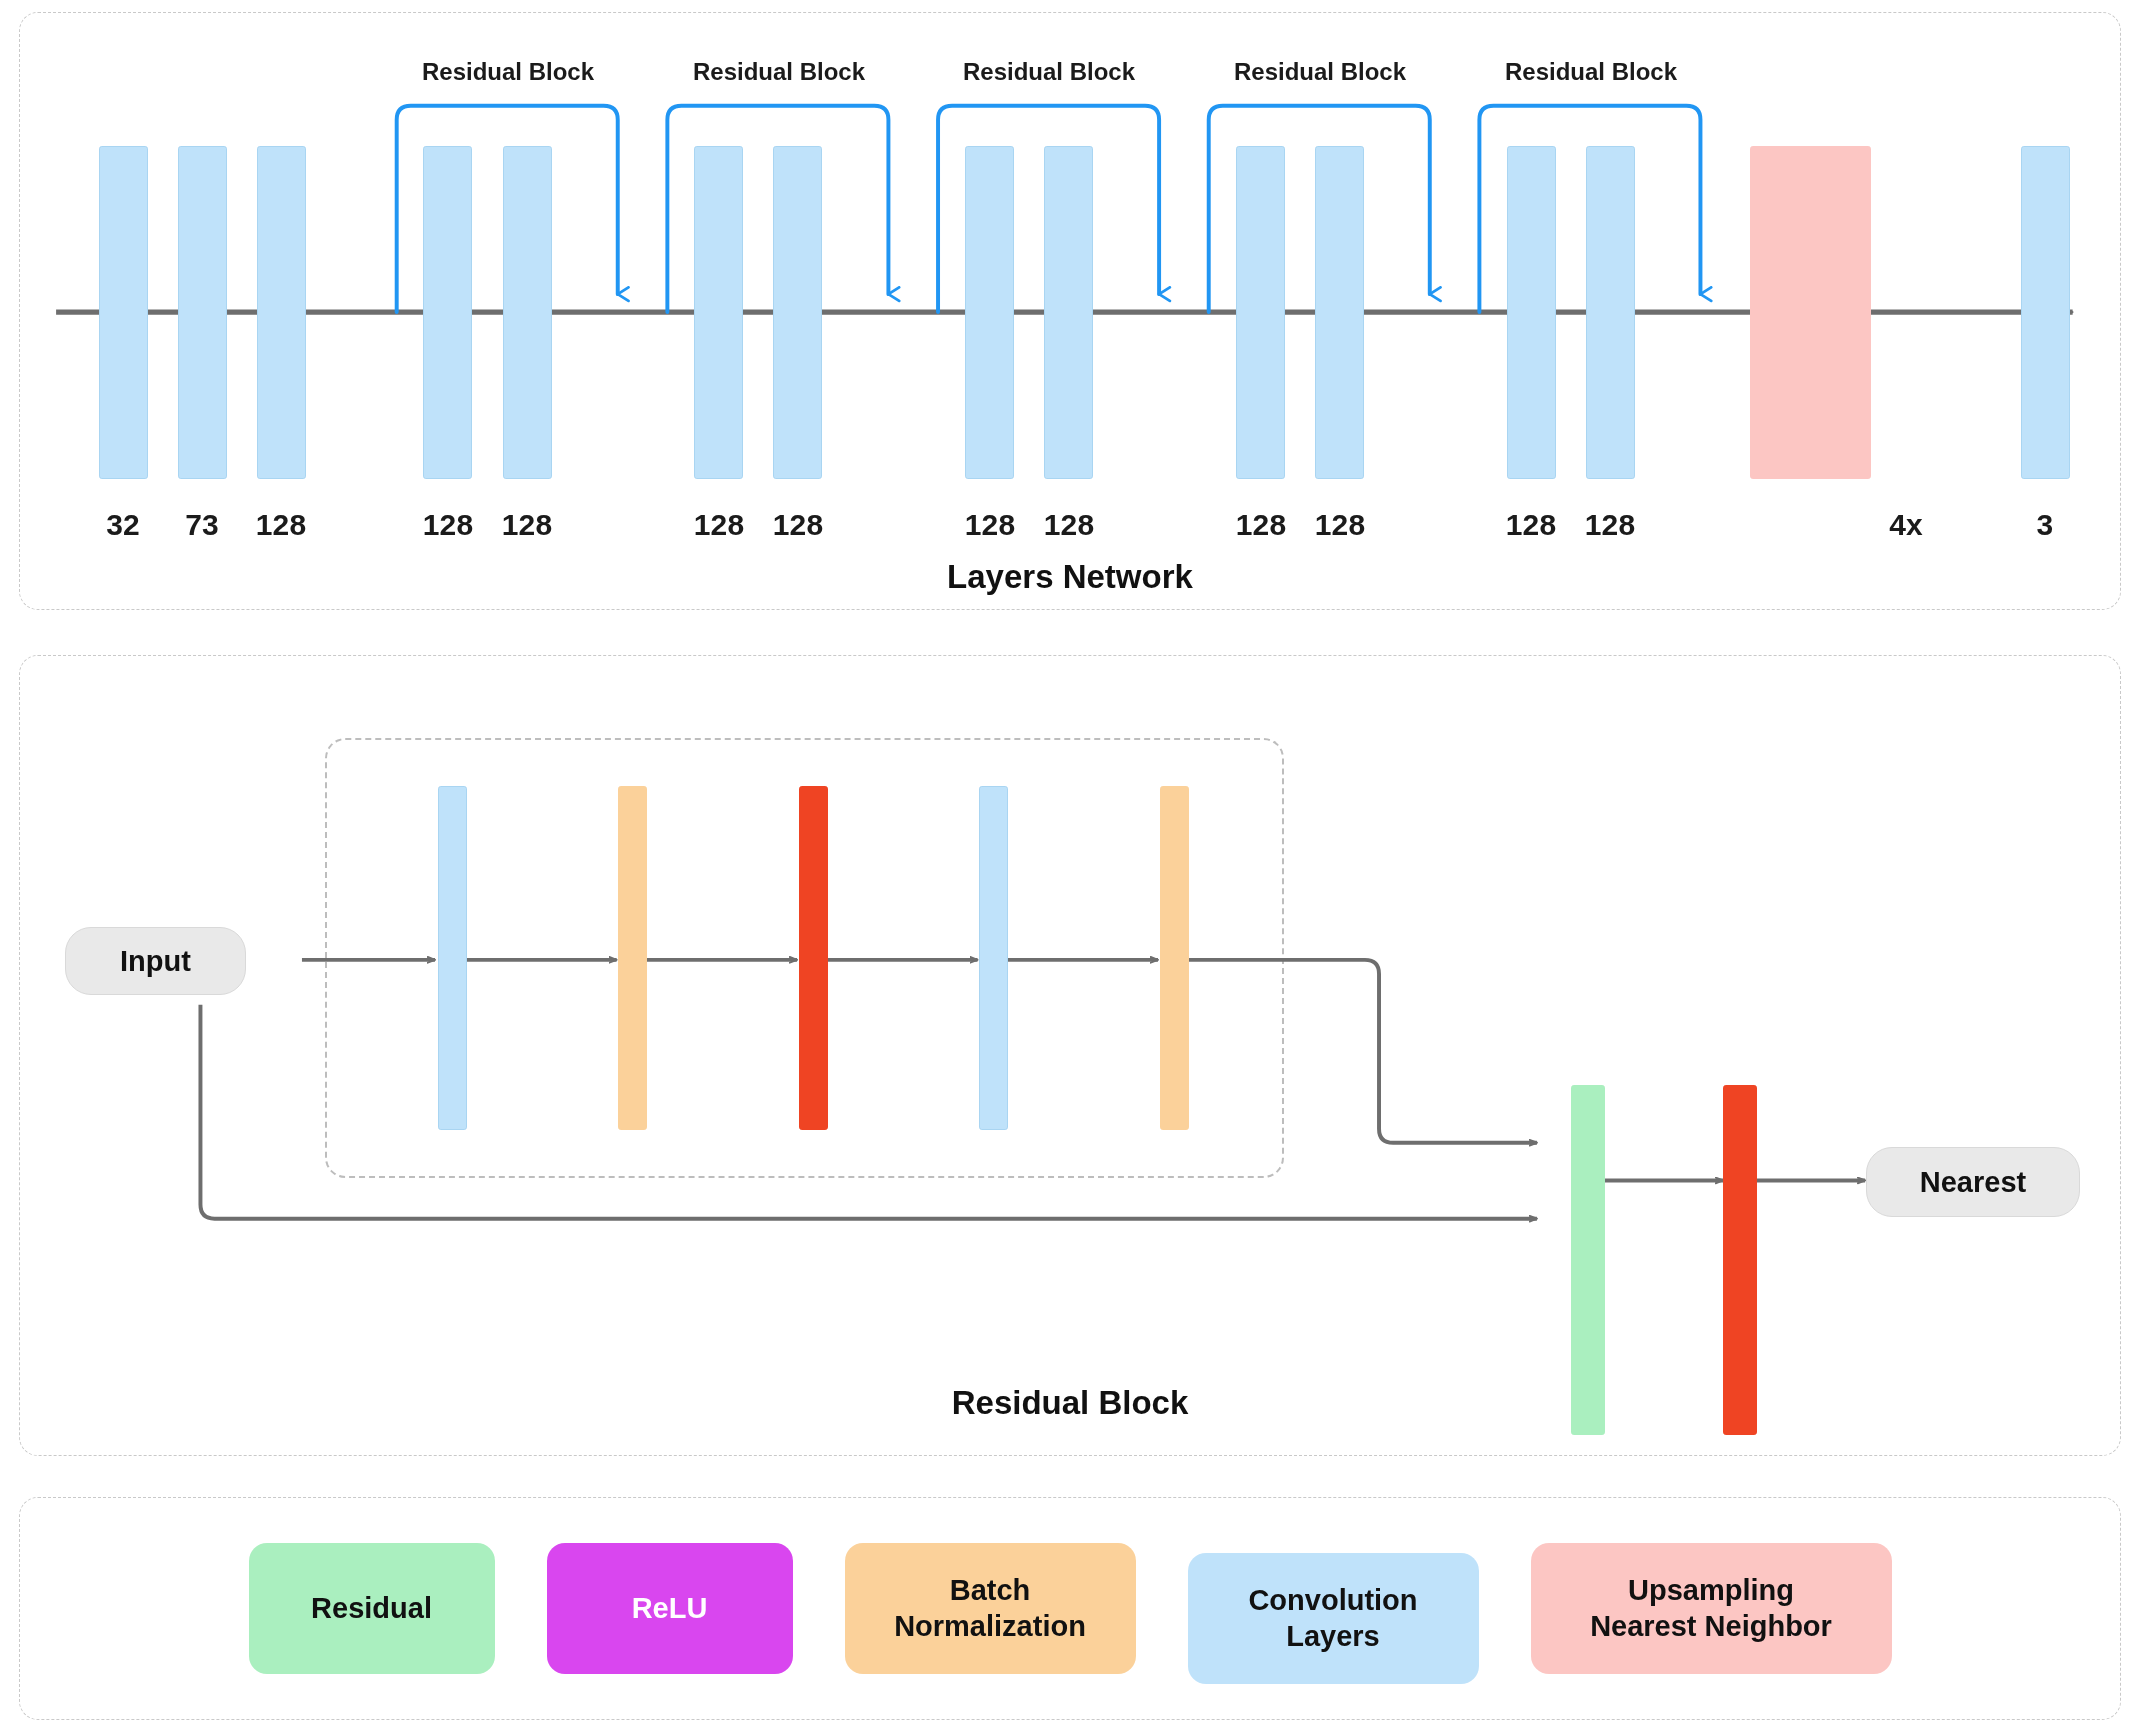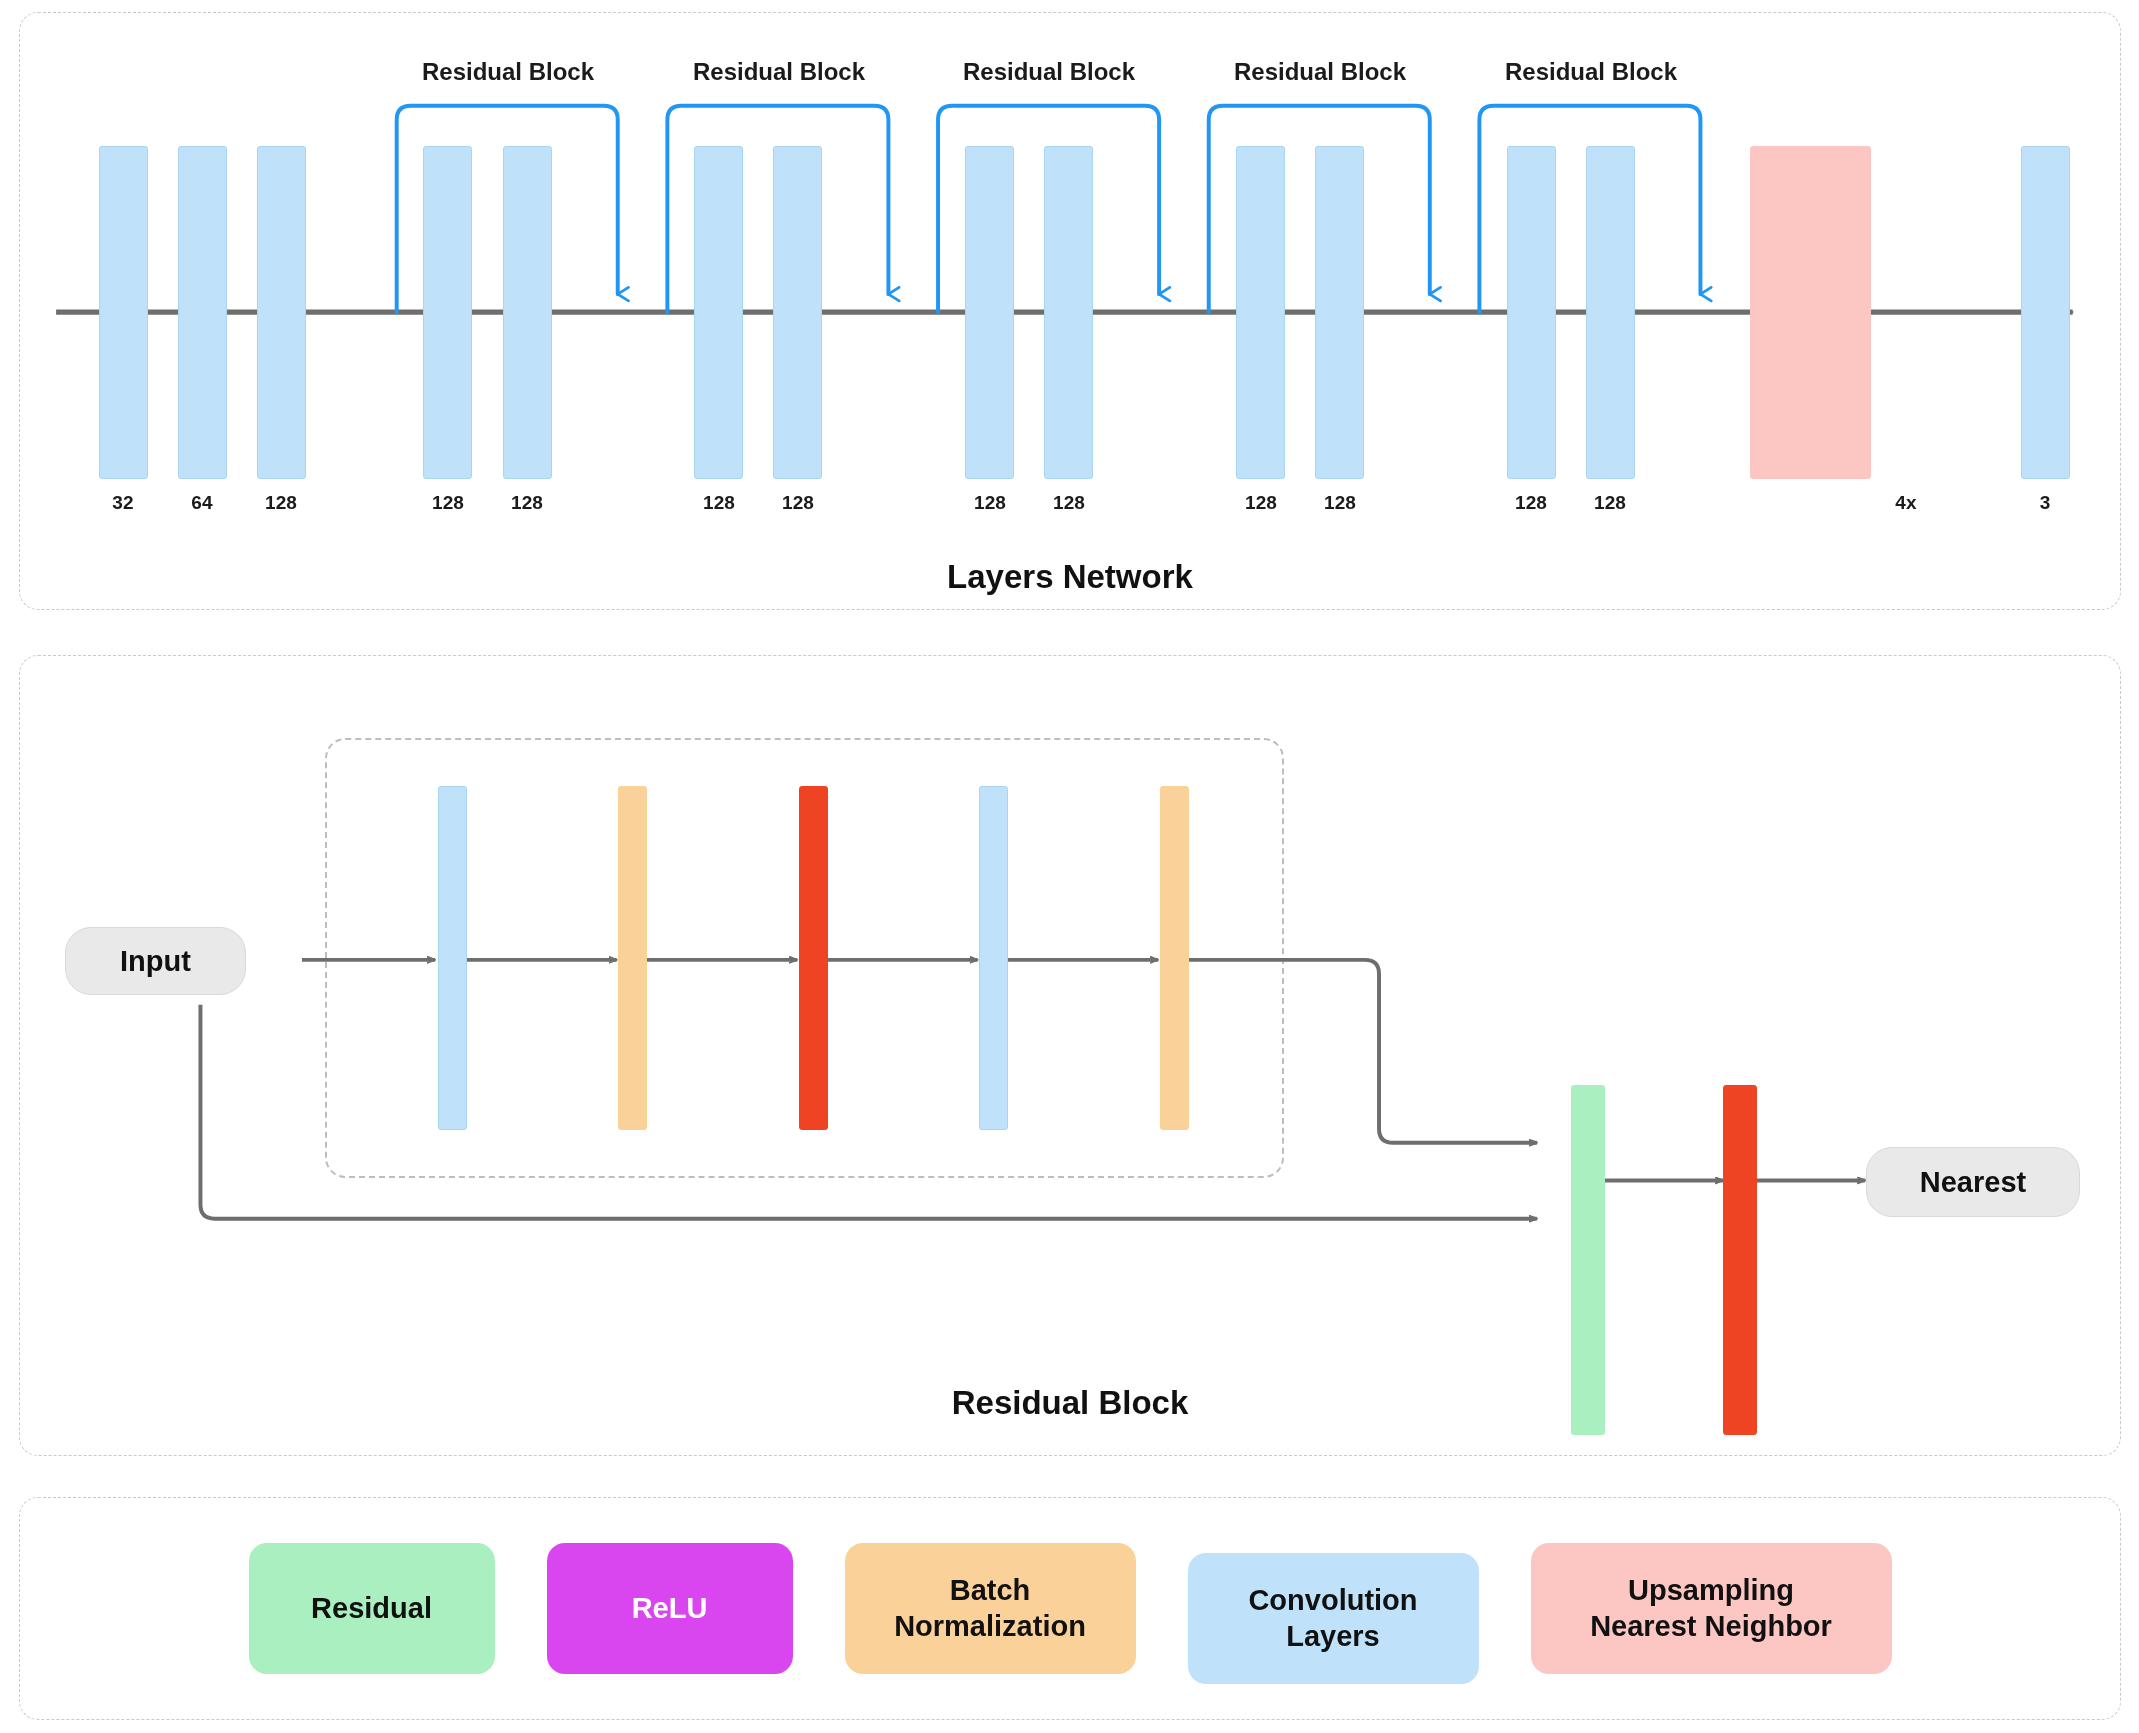--- a/index.html
+++ b/index.html
@@ -26,23 +26,24 @@
 
   .bar{position:absolute;border-radius:2.8px;box-sizing:border-box;}
   .bar.conv{background:#bfe2fa;border:1.1px solid #a9d5f2;}
   .bar.up{background:#fcc6c3;border:1.1px solid #fcc6c3;}
   .bar.bn{background:#fbd19a;border:1.1px solid #fbd19a;}
   .bar.relu{background:#ef4423;border:1.1px solid #ef4423;}
   .bar.add{background:#aaefbf;border:1.1px solid #aaefbf;}
 
   .bar-label{
     position:absolute;
-    font-size:19px;font-weight:700;
+    font-size:30px;font-weight:700;
     text-align:center;color:#1b1b1b;
     letter-spacing:0.1px;
+    margin-top:16px;
   }
   .rb-tag{
     position:absolute;
     font-size:24px;font-weight:700;
     color:#1b1b1b;text-align:center;white-space:nowrap;
   }
   .panel-title{
     position:absolute;
     font-size:33px;font-weight:700;
     color:#111;text-align:center;width:100%;left:0;
@@ -125,21 +126,21 @@
   <div class="bar conv" style="left:1216px;top:133px;width:49px;height:333px;"></div>
   <div class="bar conv" style="left:1295px;top:133px;width:49px;height:333px;"></div>
 
   <div class="bar conv" style="left:1487px;top:133px;width:49px;height:333px;"></div>
   <div class="bar conv" style="left:1566px;top:133px;width:49px;height:333px;"></div>
 
   <div class="bar up" style="left:1730px;top:133px;width:121px;height:333px;"></div>
   <div class="bar conv" style="left:2001px;top:133px;width:49px;height:333px;"></div>
 
   <div class="bar-label" style="left:69px;top:479px;width:68px;">32</div>
-  <div class="bar-label" style="left:148px;top:479px;width:68px;">64</div>
+  <div class="bar-label" style="left:148px;top:479px;width:68px;">73</div>
   <div class="bar-label" style="left:227px;top:479px;width:68px;">128</div>
   <div class="bar-label" style="left:394px;top:479px;width:68px;">128</div>
   <div class="bar-label" style="left:473px;top:479px;width:68px;">128</div>
   <div class="bar-label" style="left:665px;top:479px;width:68px;">128</div>
   <div class="bar-label" style="left:744px;top:479px;width:68px;">128</div>
   <div class="bar-label" style="left:936px;top:479px;width:68px;">128</div>
   <div class="bar-label" style="left:1015px;top:479px;width:68px;">128</div>
   <div class="bar-label" style="left:1207px;top:479px;width:68px;">128</div>
   <div class="bar-label" style="left:1286px;top:479px;width:68px;">128</div>
   <div class="bar-label" style="left:1477px;top:479px;width:68px;">128</div>

